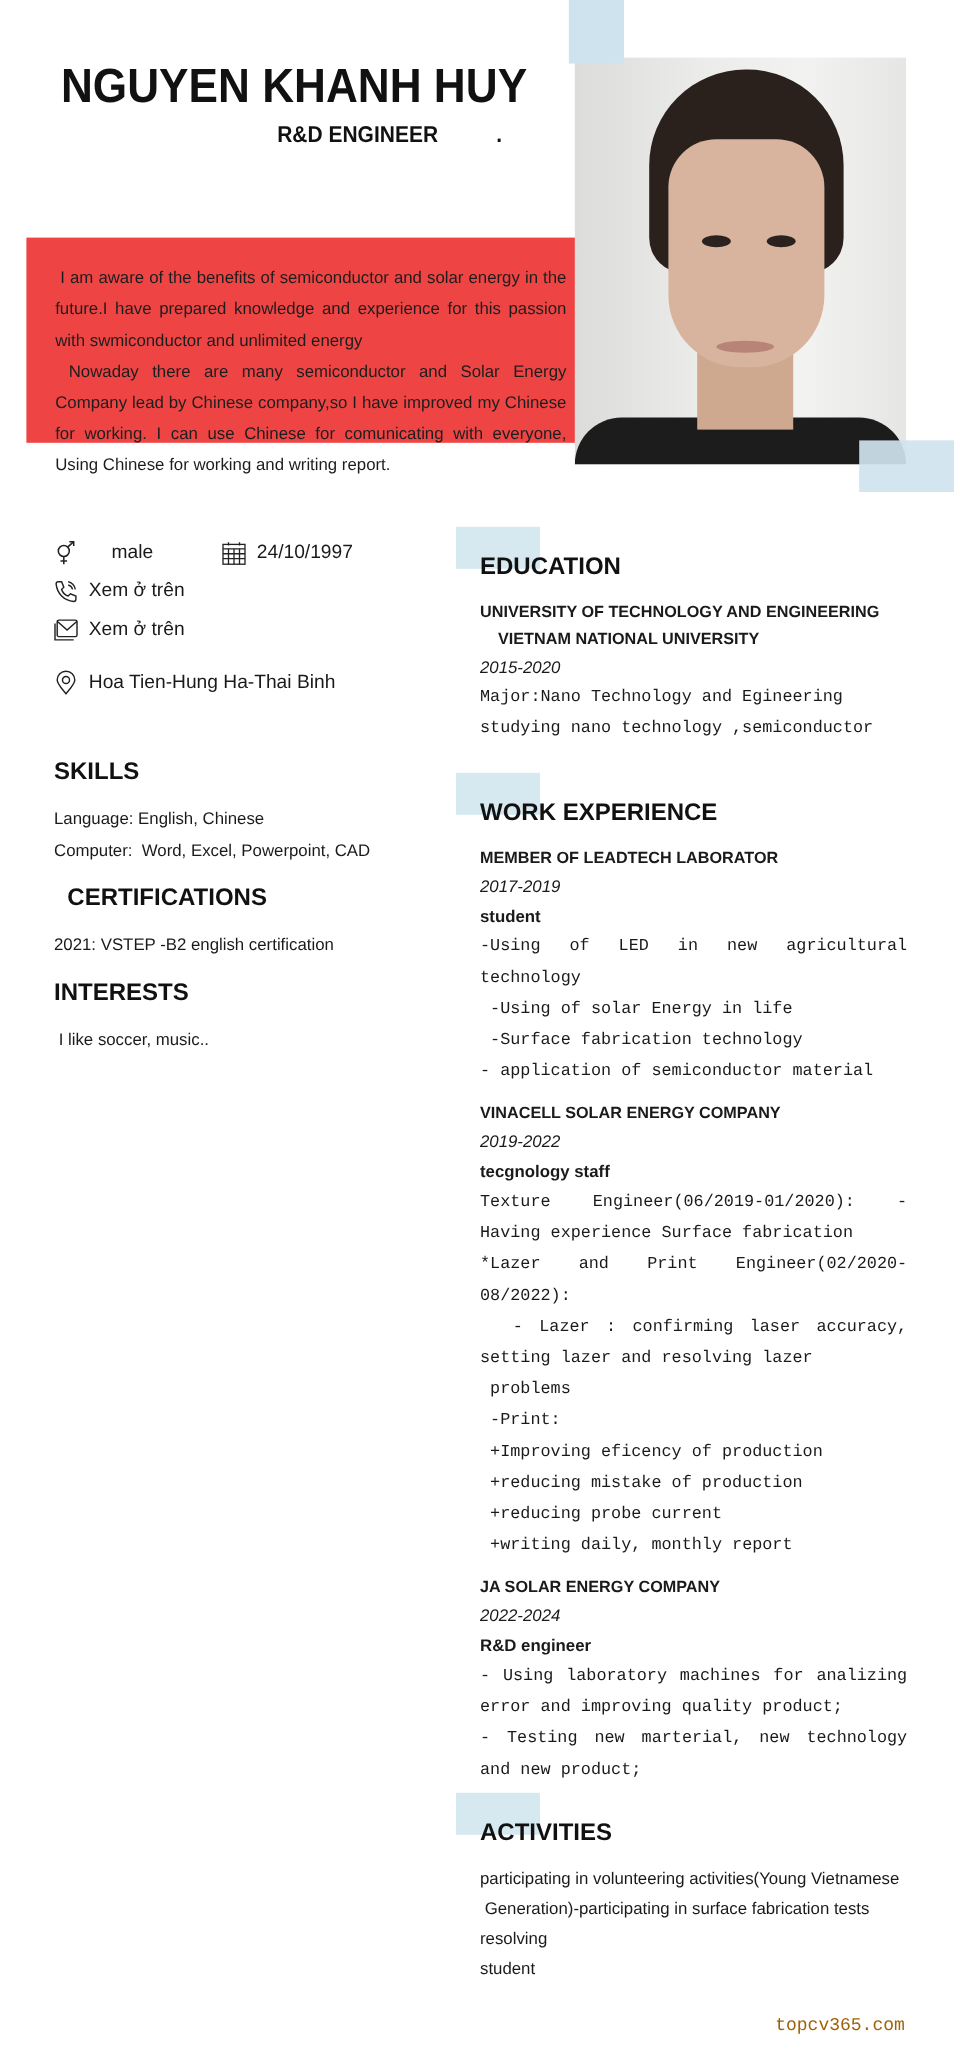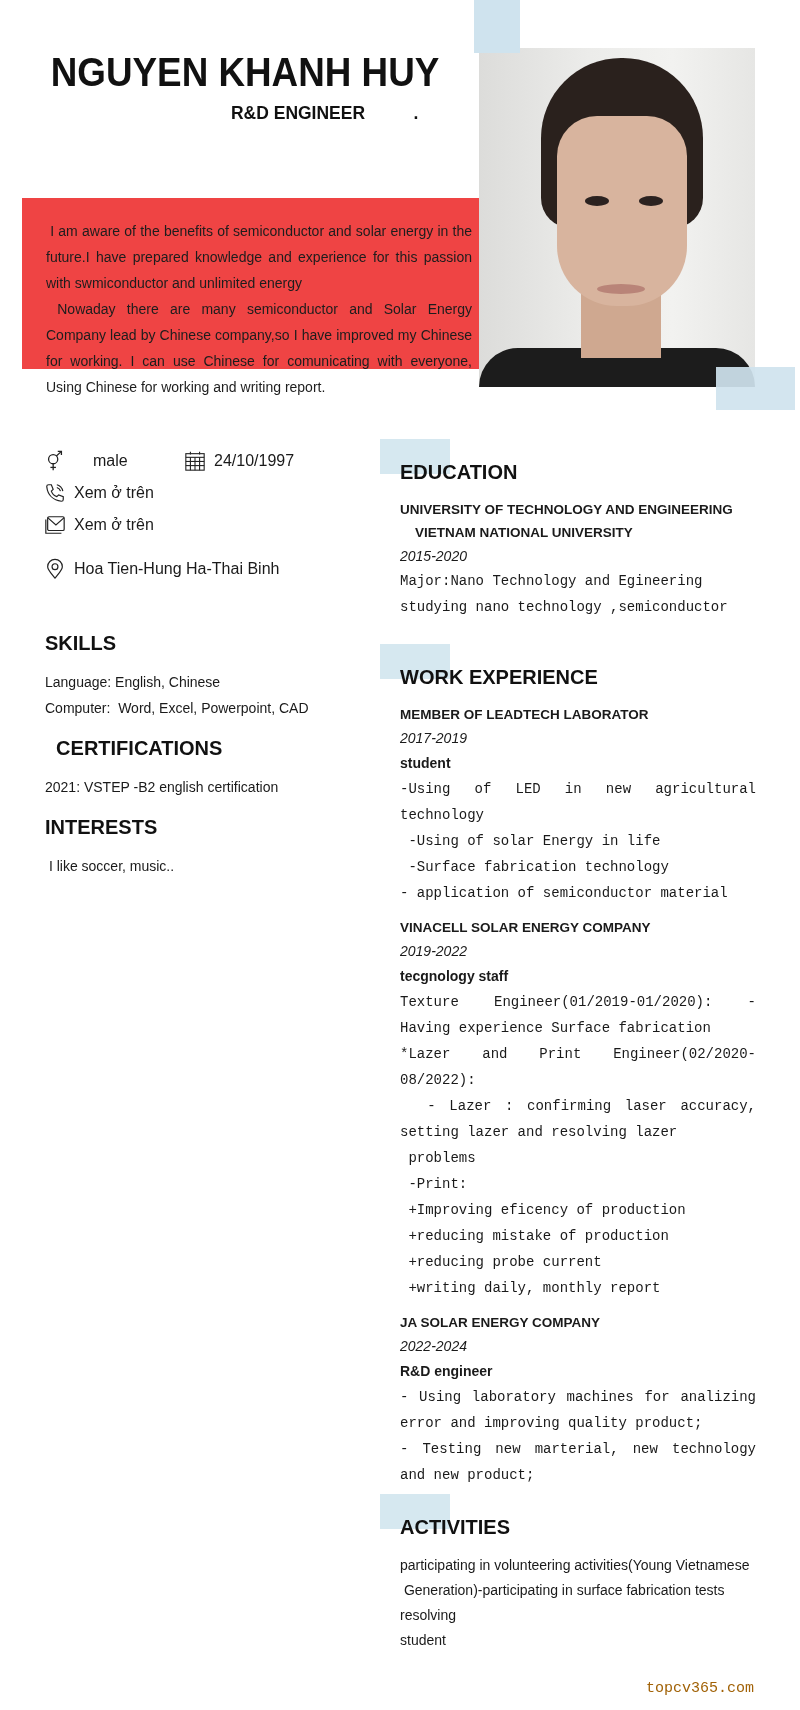--- a/index.html
+++ b/index.html
@@ -162,21 +162,21 @@
     <div class="desc">-Using of LED in new agricultural technology</div>
     <div class="desc"> -Using of solar Energy in life</div>
     <div class="desc"> -Surface fabrication technology</div>
     <div class="desc">- application of semiconductor material</div>
   </div>
 
   <div style="margin-top:10px;">
     <div class="org">VINACELL SOLAR ENERGY COMPANY</div>
     <div class="period">2019-2022</div>
     <div class="role">tecgnology staff</div>
-    <div class="desc">Texture Engineer(01/2019-01/2020): - Having experience Surface fabrication</div>
+    <div class="desc">Texture Engineer(06/2019-01/2020): - Having experience Surface fabrication</div>
     <div class="desc">*Lazer and Print Engineer(02/2020-08/2022):</div>
     <div class="desc">  - Lazer : confirming laser accuracy, setting lazer and resolving lazer</div>
     <div class="desc"> problems</div>
     <div class="desc"> -Print:</div>
     <div class="desc"> +Improving eficency of production</div>
     <div class="desc"> +reducing mistake of production</div>
     <div class="desc"> +reducing probe current</div>
     <div class="desc"> +writing daily, monthly report</div>
   </div>
 

